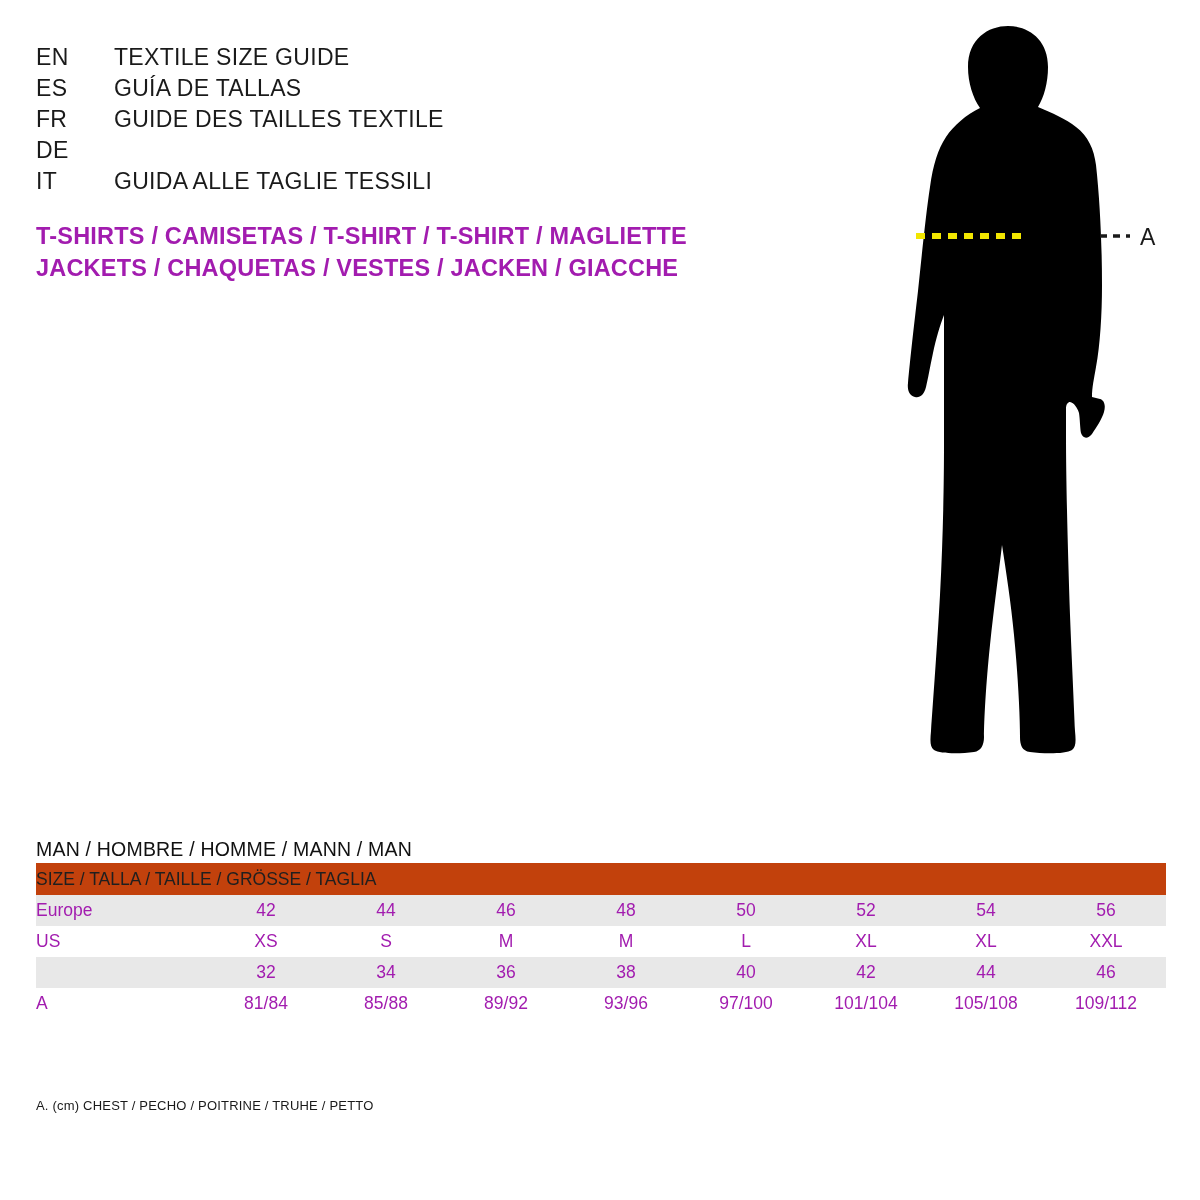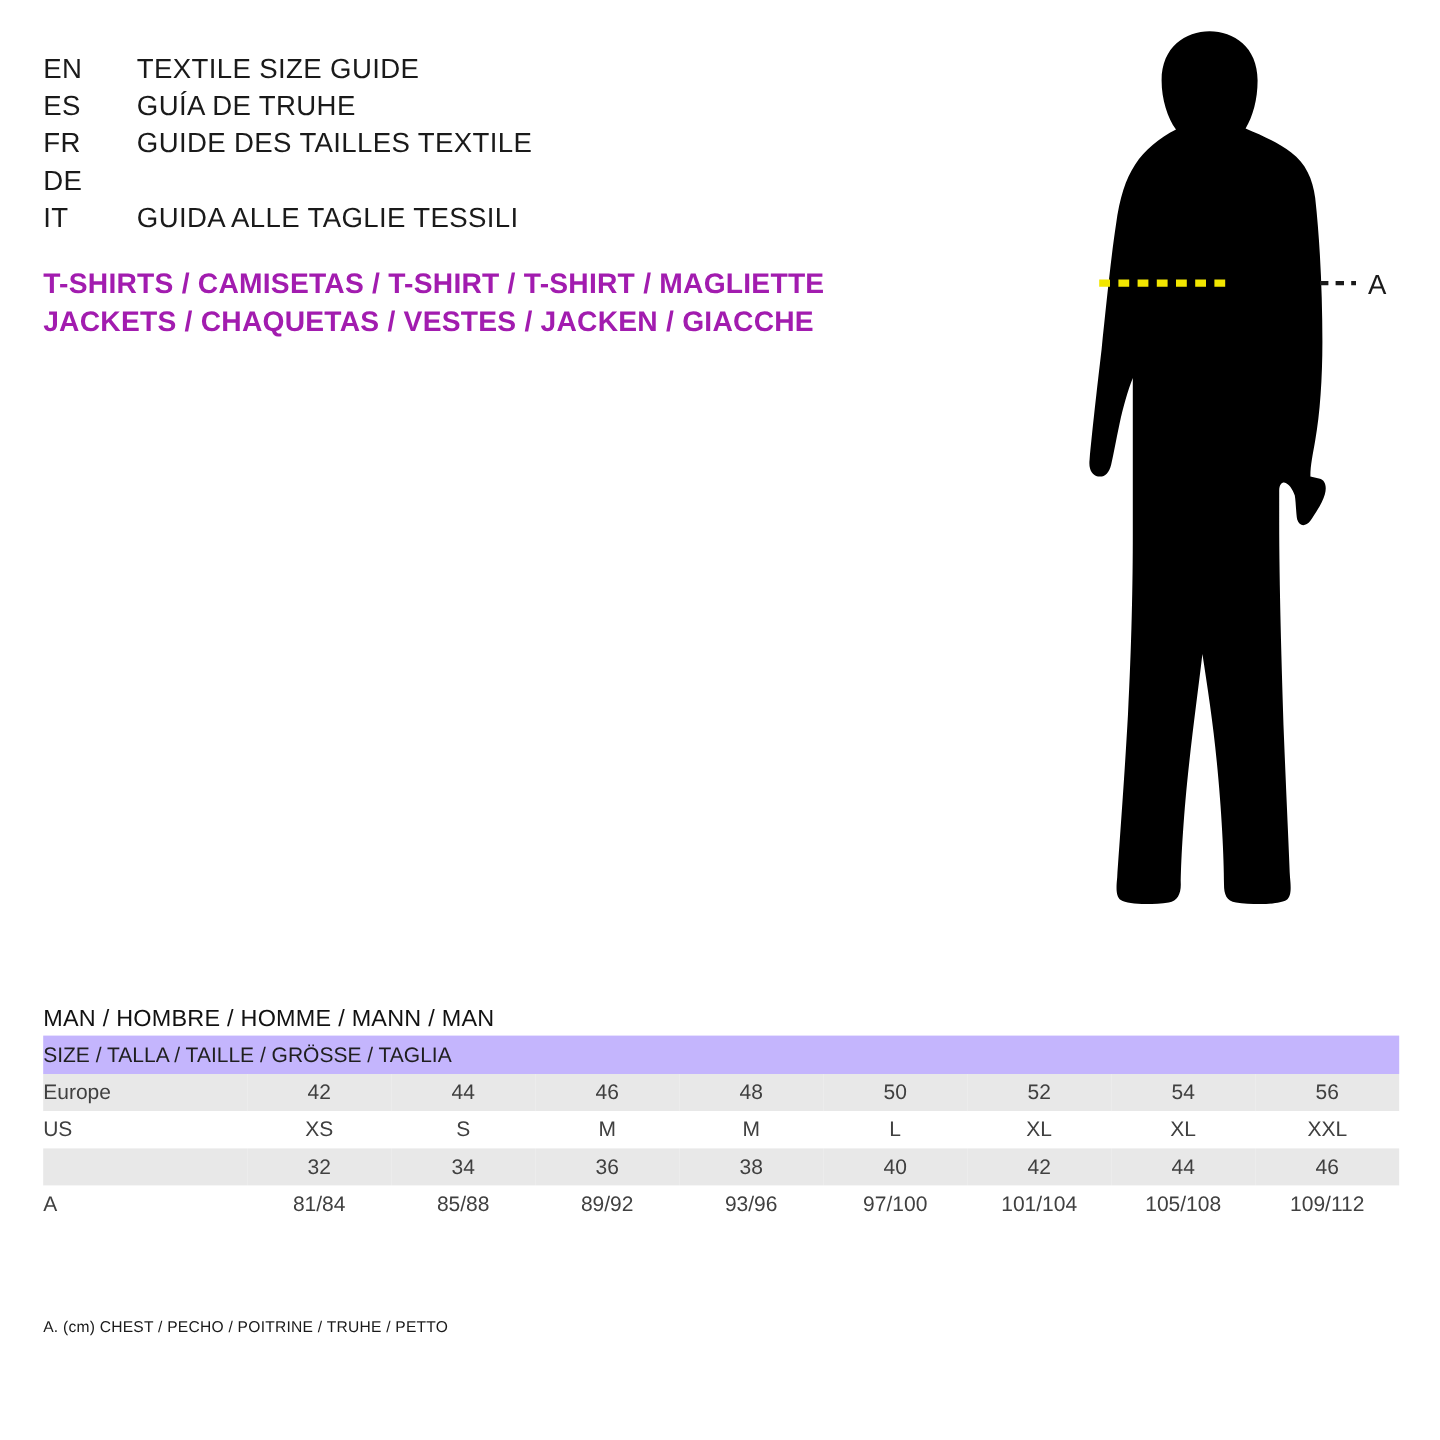--- a/index.html
+++ b/index.html
@@ -83,34 +83,34 @@
     margin-bottom: 2px;
     white-space: nowrap;
   }
   table.size-table {
     border-collapse: collapse;
     width: 1130px;
     table-layout: fixed;
   }
   table.size-table td {
     font-size: 17.5px;
-    color: #404040;
+    color: #a21caf;
     height: 31px;
     padding: 0;
     vertical-align: middle;
   }
   td.label-cell {
     padding-left: 8px;
     text-align: left;
   }
   td.val-cell {
     text-align: center;
   }
   tr.header-row td {
-    background: #c4b5fd;
+    background: #c2410c;
     color: #1f1f1f;
     font-size: 17.5px;
     height: 32px;
   }
   tr.shade td { background: #e8e8e8; }
   tr.plain td { background: #ffffff; }
 
   #footnote {
     position: absolute;
     left: 36px;
@@ -124,21 +124,21 @@
 </head>
 <body>
 
 <div id="lang-block">
   <div class="lang-row">
     <span class="lang-code">EN</span>
     <span class="lang-text">TEXTILE SIZE GUIDE</span>
   </div>
   <div class="lang-row">
     <span class="lang-code">ES</span>
-    <span class="lang-text">GUÍA DE TRUHE</span>
+    <span class="lang-text">GUÍA DE TALLAS</span>
   </div>
   <div class="lang-row">
     <span class="lang-code">FR</span>
     <span class="lang-text">GUIDE DES TAILLES TEXTILE</span>
   </div>
   <div class="lang-row">
     <span class="lang-code">DE</span>
   </div>
   <div class="lang-row">
     <span class="lang-code">IT</span>

